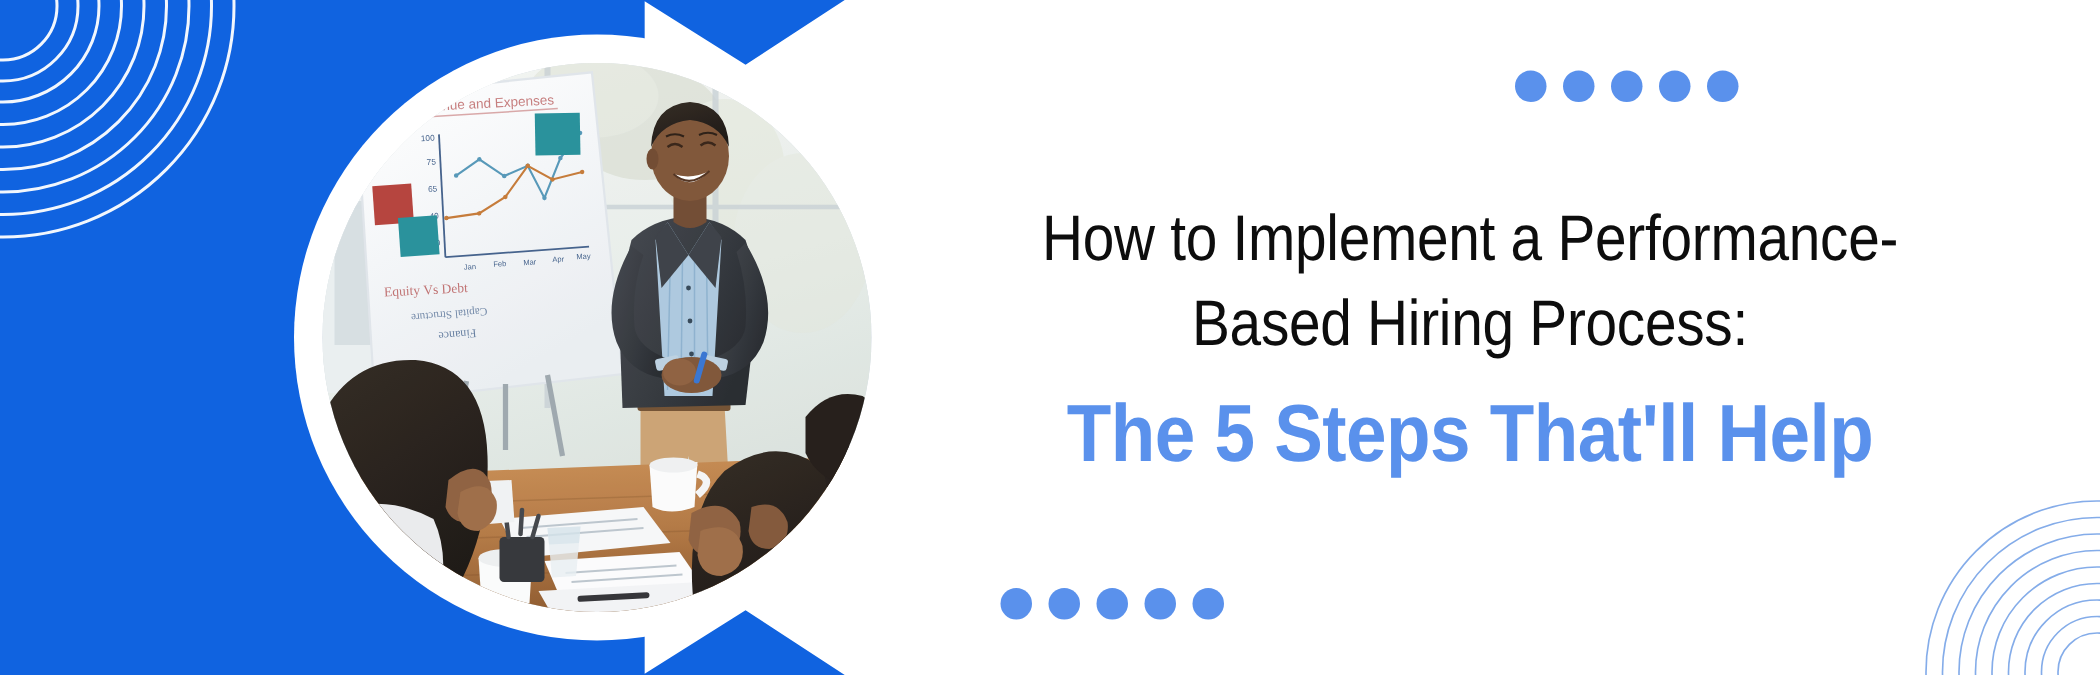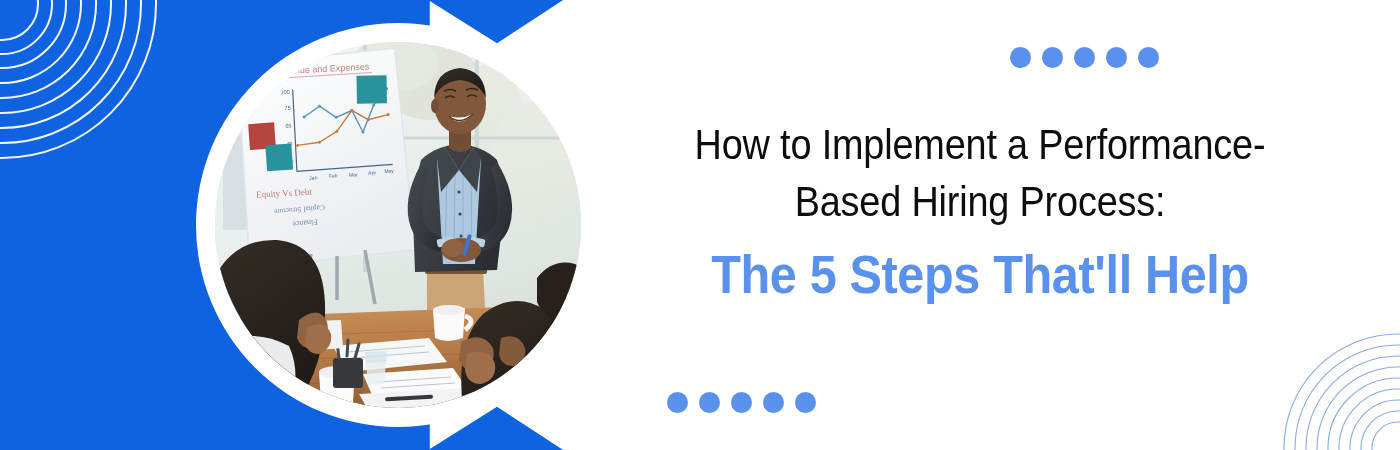--- a/index.html
+++ b/index.html
@@ -77,21 +77,21 @@
     background: #cfd8e2;
   }
 
   
   .scene { position: absolute; inset: 0; }
 
   
   .text-block {
     position: absolute;
     left: 620px;
-    top: 116px;
+    top: 131px;
     width: 720px;
     text-align: center;
     z-index: 4;
   }
   .headline {
     font-family: "Liberation Sans", sans-serif;
     font-size: 43px;
     line-height: 1.32;
     color: #0d0d0d;
     font-weight: 400;

